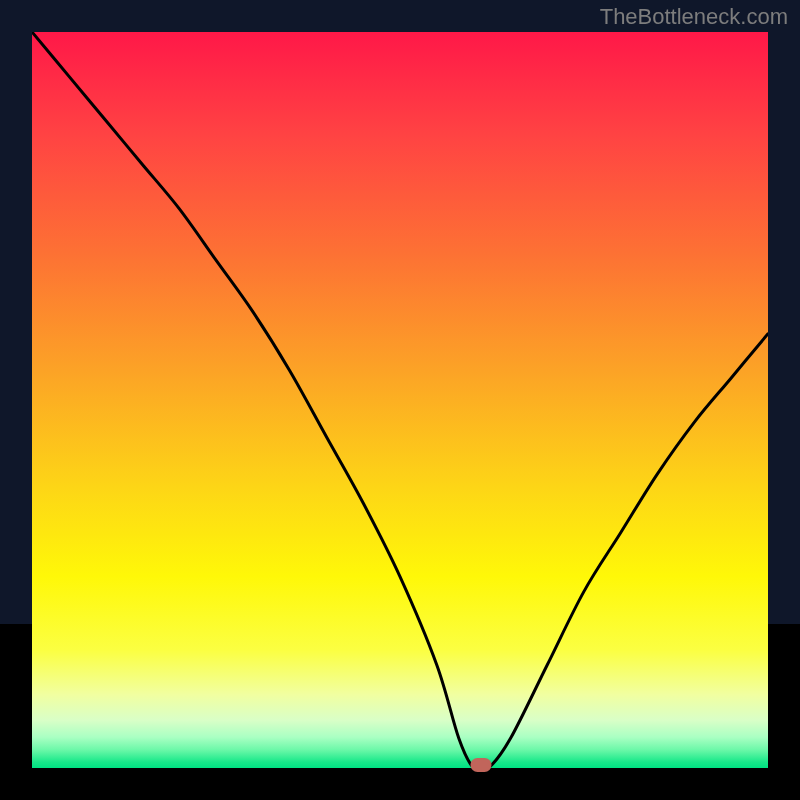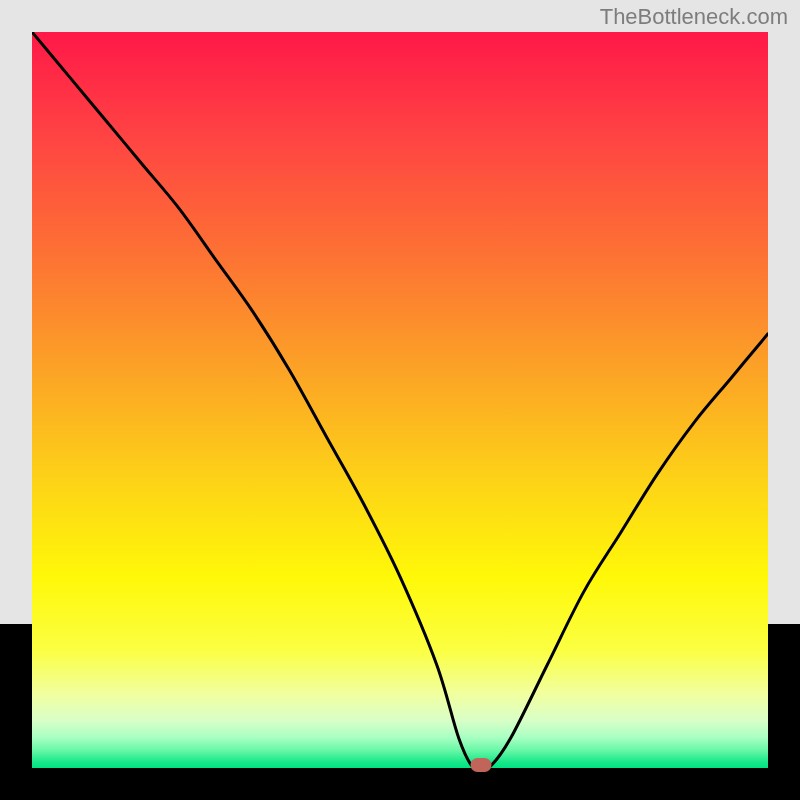--- a/index.html
+++ b/index.html
@@ -8,21 +8,21 @@
     width: 800px;
     height: 800px;
     background: #000;
     overflow: hidden;
     font-family: Arial, Helvetica, sans-serif;
   }
   .outer {
     position: relative;
     width: 800px;
     height: 624px;
-    background: #e5e5e5;
+    background: #0f172a;
   }
   .attribution {
     position: absolute;
     top: 4px;
     right: 12px;
     color: #7d7d7d;
     font-size: 22px;
     letter-spacing: 0px;
     font-weight: 400;
   }

